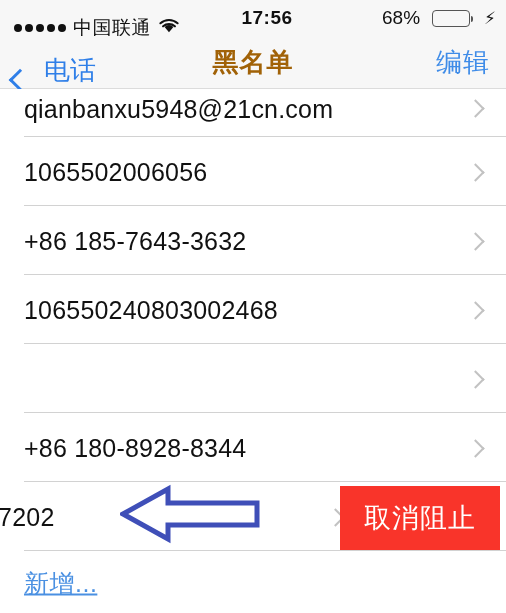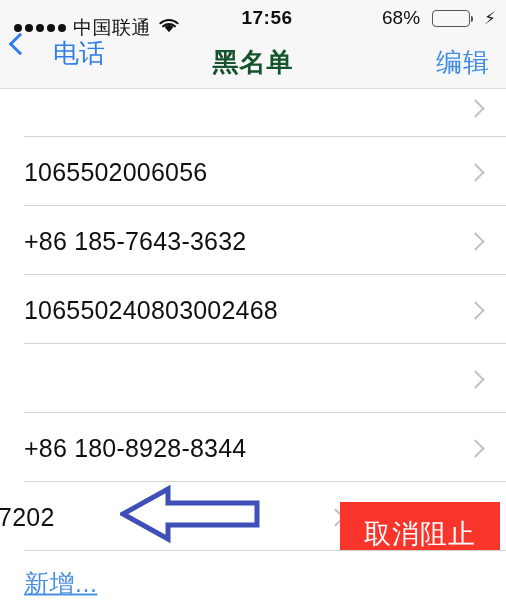--- a/index.html
+++ b/index.html
@@ -120,22 +120,22 @@
     height: 52px;
     background: #f7f7f7;
     border-bottom: 1px solid #dcdcdc;
   }
   .nav-back {
     position: absolute;
     left: 12px;
     top: 0;
     height: 52px;
     display: flex;
-    align-items: flex-start;
-    gap: 23px;
+    align-items: flex-end;
+    gap: 14px;
     color: #2f7fe8;
     font-size: 26px;
   }
   .chevron-left {
     display: inline-block;
     width: 13px;
     height: 13px;
     border-left: 3.5px solid #2f7fe8;
     border-bottom: 3.5px solid #2f7fe8;
     transform: rotate(45deg);
@@ -143,21 +143,21 @@
   }
   .nav-title {
     position: absolute;
     left: 0; right: 0; top: 0;
     height: 52px;
     display: flex;
     align-items: center;
     justify-content: center;
     font-size: 26px;
     font-weight: bold;
-    color: #14532d;
+    color: #a16207;
     letter-spacing: 1px;
   }
   .nav-edit {
     position: absolute;
     right: 16px;
     top: 0;
     height: 52px;
     display: flex;
     align-items: center;
     font-size: 26px;
@@ -230,21 +230,20 @@
     top: 4px;
     width: 160px;
     height: 64px;
     background: #f9342a;
     color: #ffffff;
     font-size: 27px;
     display: flex;
     align-items: center;
     justify-content: center;
     letter-spacing: 1px;
-    margin-top: 16px;
   }
 
   .add-row {
     position: relative;
     height: 64px;
     background: #ffffff;
   }
   .add-label {
     position: absolute;
     left: 24px;
@@ -303,20 +302,21 @@
     <div class="nav-back">
       <span class="chevron-left"></span>
       <span>电话</span>
     </div>
     <div class="nav-title">黑名单</div>
     <div class="nav-edit">编辑</div>
   </div>
 
   <div class="list" id="blacklist">
       <div class="row first-clipped">
+        <span class="row-label">qianbanxu5948@21cn.com</span>
         <span class="disclosure"></span>
         <div class="sep"></div>
       </div>
       <div class="row">
         <span class="row-label">1065502006056</span>
         <span class="disclosure"></span>
         <div class="sep"></div>
       </div>
       <div class="row">
         <span class="row-label">+86 185-7643-3632</span>

